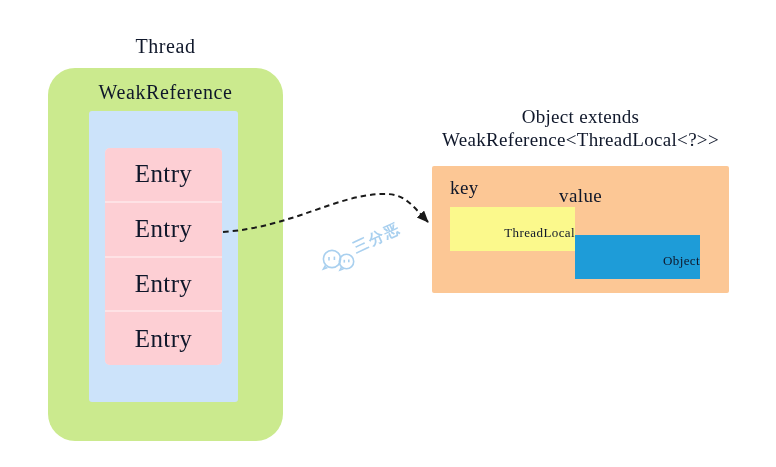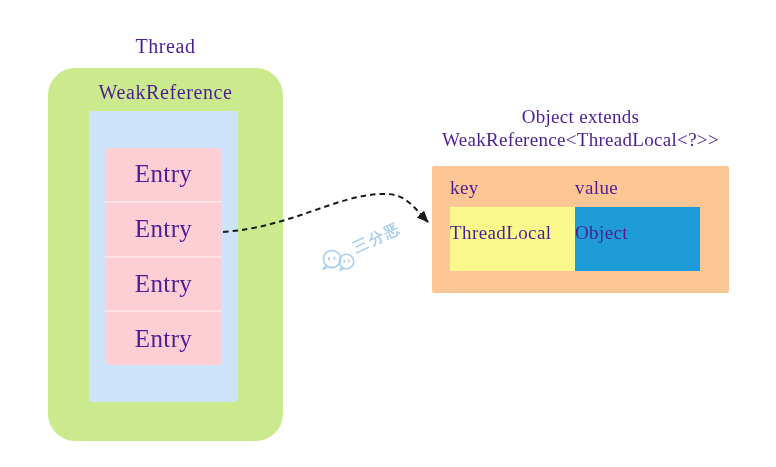--- a/index.html
+++ b/index.html
@@ -1,42 +1,42 @@
 <!DOCTYPE html>
 <html><head>
 <meta charset="utf-8">
 <style>
   html,body{margin:0;padding:0;background:#fff;}
   .canvas{position:relative;width:776px;height:467px;background:#ffffff;overflow:hidden;
-          font-family:"Liberation Serif","DejaVu Serif",serif;color:#4c1d95;text-decoration:underline;}
+          font-family:"Liberation Serif","DejaVu Serif",serif;color:#0f172a;text-decoration:underline;}
   .abs{position:absolute;}
   .center{text-align:center;}
   .label{font-size:25px;letter-spacing:0.4px;}
   .big-label{font-size:20px;letter-spacing:0.6px;}
 
   .thread-box{left:48px;top:68px;width:235px;height:373px;border-radius:27px;}
   .thread-title{left:48px;top:34px;width:235px;height:24px;line-height:24px;}
   .map-label{left:48px;top:81px;width:235px;height:22px;line-height:22px;}
   .map-box{left:89px;top:111px;width:149px;height:291px;border-radius:3px;}
 
   .entries{left:105px;top:148px;width:117px;height:217px;border-radius:5px;
            display:flex;flex-direction:column;gap:2px;overflow:hidden;}
   .entry-cell{flex:1;display:flex;align-items:center;justify-content:center;}
 
   .arrow-layer{left:0;top:0;width:776px;height:467px;pointer-events:none;}
 
   .detail-title{left:432px;top:105px;width:297px;line-height:23px;font-size:19px;letter-spacing:0.3px;}
   .detail-box{left:432px;top:166px;width:297px;height:127px;border-radius:2px;}
   .col-header{position:absolute;top:11px;width:125px;font-size:19px;letter-spacing:0.4px;}
   .col-header.key{left:18px;}
-  .col-header.value{left:143px;}
-  .cell{position:absolute;top:41px;width:125px;height:64px;line-height:52px;text-align:left;
-        font-size:19px;letter-spacing:0.4px;}
+  .col-header.value{left:127px;margin-top:8px;}
+  .cell{position:absolute;top:41px;width:125px;height:44px;line-height:52px;text-align:right;
+        font-size:13px;letter-spacing:0.4px;}
   .cell.key-cell{left:18px;}
-  .cell.value-cell{left:143px;}
+  .cell.value-cell{left:143px;margin-top:28px;}
 
   .watermark{left:318px;top:217px;width:95px;height:62px;}
 </style>
 </head>
 <body>
 
 <div class="canvas">
 
   <div class="abs thread-title center big-label">Thread</div>
 

